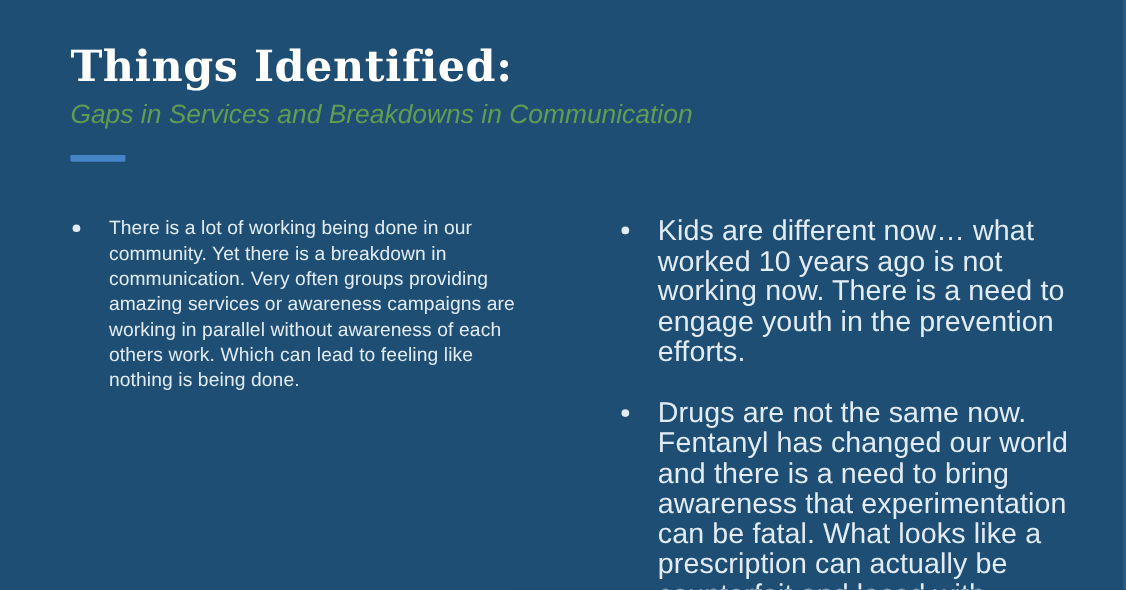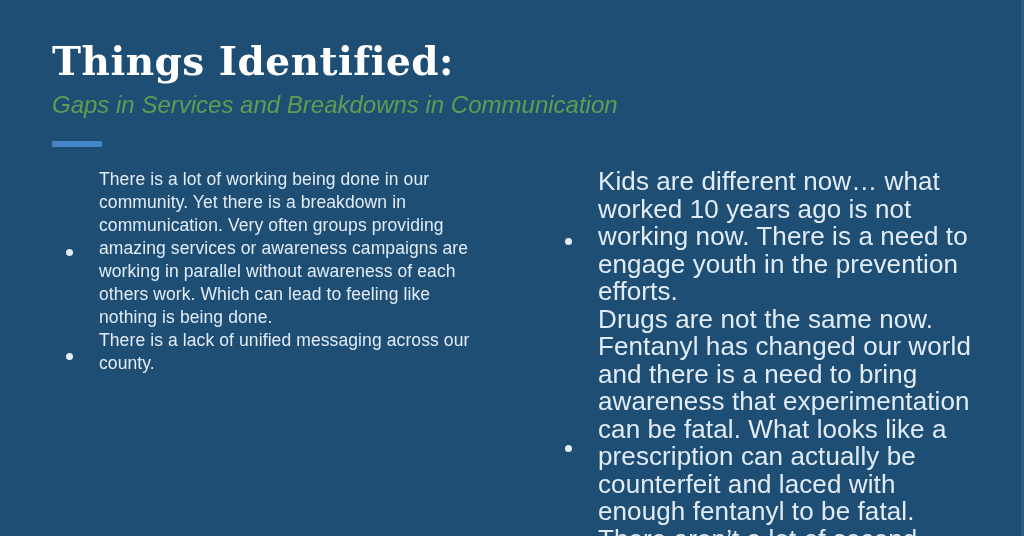--- a/index.html
+++ b/index.html
@@ -23,21 +23,21 @@
     background: var(--background);
   }
   .right-edge {
     position: absolute;
     top: 0; right: 0;
     width: 3px; height: 100%;
     background: var(--edge-strip);
   }
   .header {
     position: absolute;
-    left: 52px;
+    left: 64px;
     top: 40px;
   }
   .title {
     font-family: "DejaVu Serif", "Liberation Serif", serif;
     font-size: 39px;
     font-weight: 600;
     letter-spacing: 0.5px;
     color: var(--title);
     line-height: 1.1;
   }
@@ -74,21 +74,22 @@
     font-size: 17.5px;
     line-height: 23px;
   }
   .col-right {
     flex: 1 1 auto;
     font-size: 26px;
     line-height: 27.5px;
   }
   .bullet-item {
     display: flex;
-    align-items: center;
+    align-items: flex-start;
+    margin-top: 28px;
   }
   .dot {
     flex: 0 0 auto;
     width: 7px;
     height: 7px;
     border-radius: 50%;
     background: var(--body-text);
     margin: 8px 26px 0 18px;
   }
   .col-right .dot { margin-top: 10px; }
@@ -108,24 +109,20 @@
     <h2 class="subtitle">Gaps in Services and Breakdowns in Communication</h2>
     <div class="accent-bar"></div>
   </header>
 
   <main class="columns">
     <ul class="col col-left">
       <li class="bullet-item">
         <span class="dot"></span>
         <span class="bullet-text">There is a lot of working being done in our community. Yet there is a breakdown in communication. Very often groups providing amazing services or awareness campaigns are working in parallel without awareness of each others work. Which can lead to feeling like nothing is being done.</span>
       </li>
-      <li class="bullet-item">
-        <span class="dot"></span>
-        <span class="bullet-text">There is a lack of unified messaging across our county.</span>
-      </li>
     </ul>
 
     <ul class="col col-right">
       <li class="bullet-item">
         <span class="dot"></span>
         <span class="bullet-text">Kids are different now… what worked 10 years ago is not working now. There is a need to engage youth in the prevention efforts.</span>
       </li>
       <li class="bullet-item">
         <span class="dot"></span>
         <span class="bullet-text">Drugs are not the same now. Fentanyl has changed our world and there is a need to bring awareness that experimentation can be fatal. What looks like a prescription can actually be counterfeit and laced with enough fentanyl to be fatal. There aren’t a lot of second working.</span>

